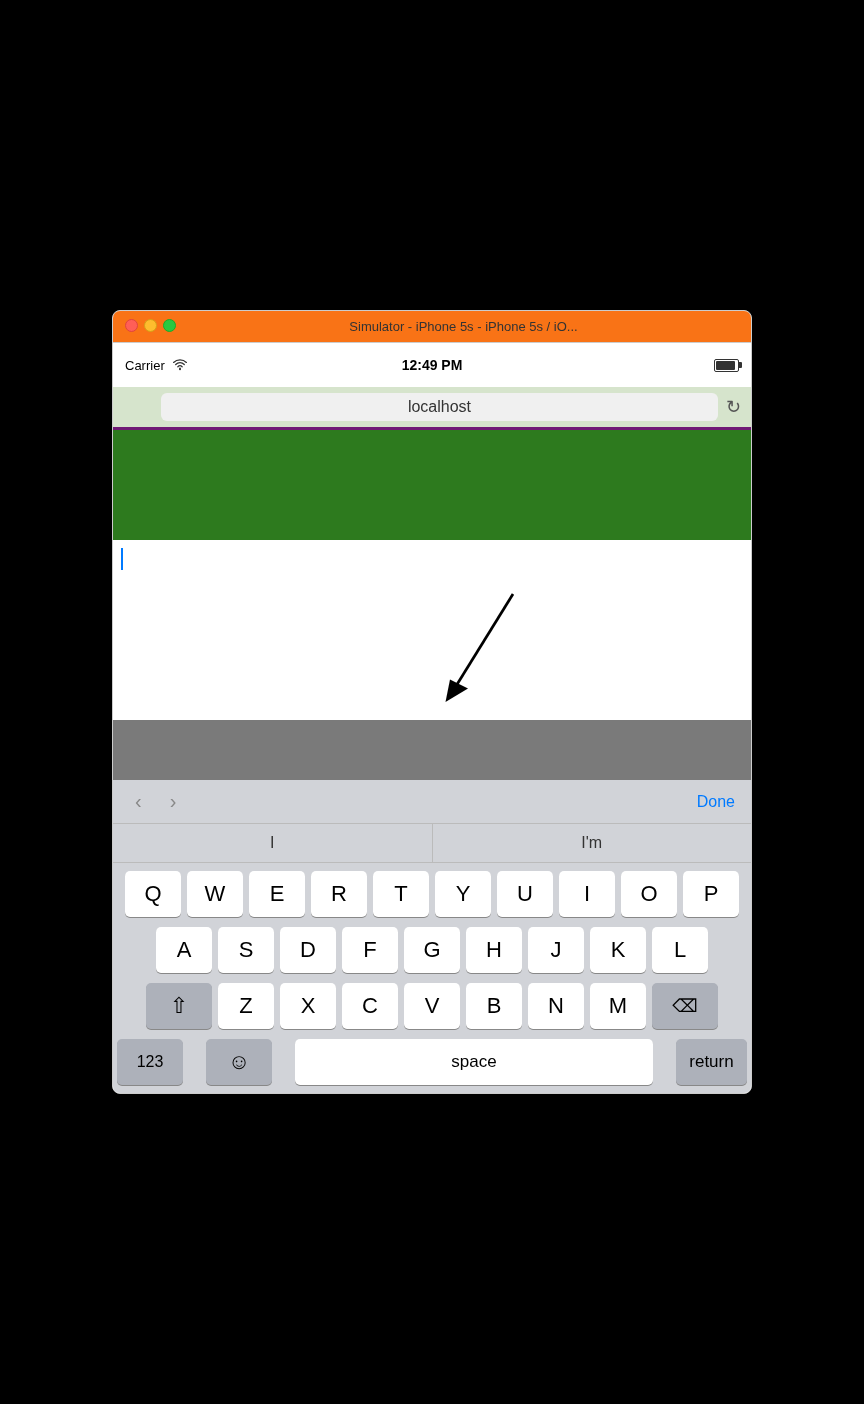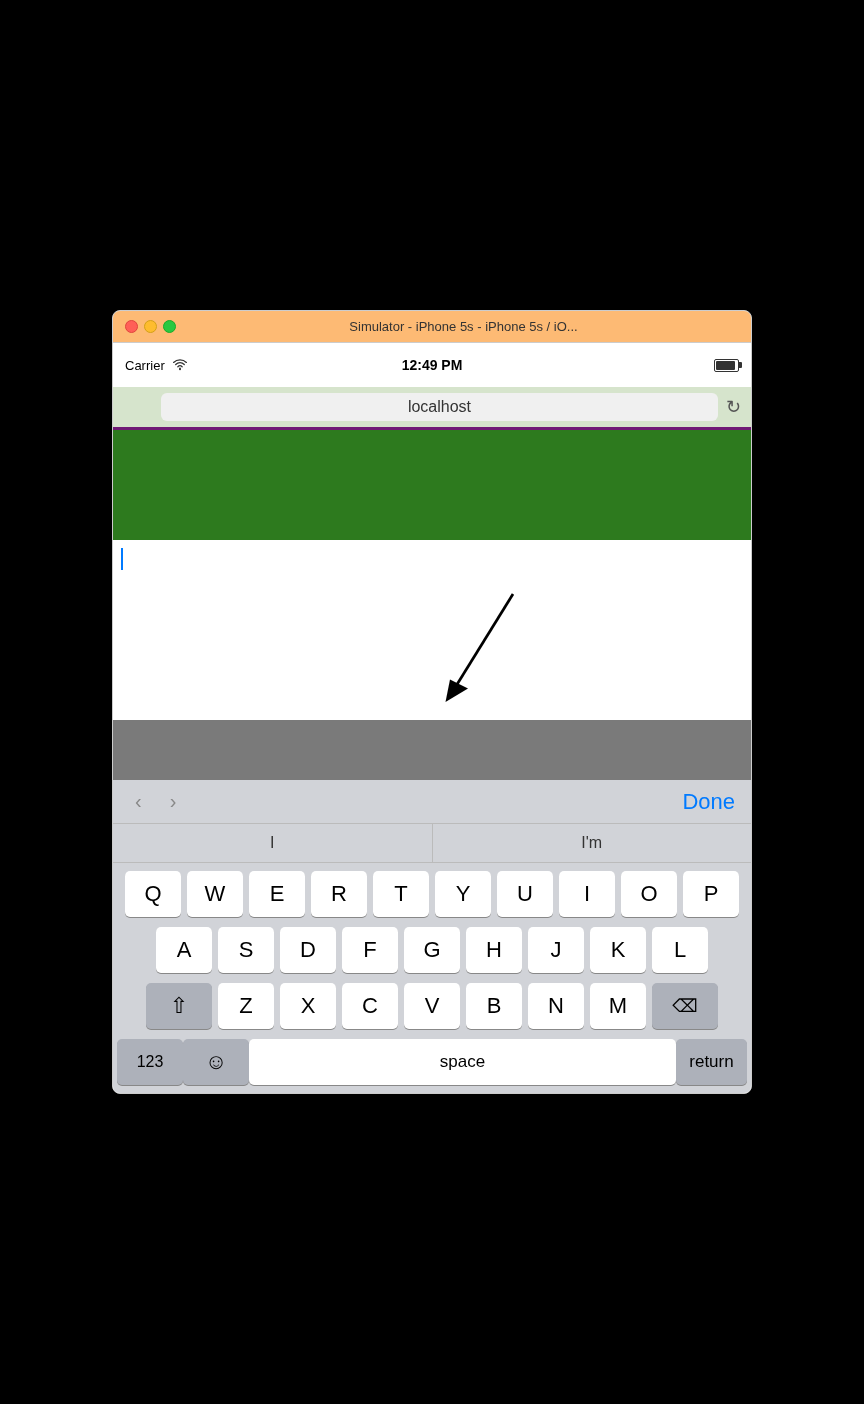--- a/index.html
+++ b/index.html
@@ -15,23 +15,23 @@
       width: 640px;
       background: #e8e8e8;
       border-radius: 8px;
       border: 1px solid #ccc;
       overflow: hidden;
       box-shadow: 0 4px 20px rgba(0,0,0,0.5);
     }
     
     .title-bar {
       display: flex;
-      align-items: center;
+      align-items: flex-start;
       padding: 8px 12px;
-      background: #fdba74;
+      background: #f97316;
       border-bottom: 1px solid #ccc;
     }
     .traffic-lights {
       display: flex;
       gap: 6px;
       margin-right: 12px;
     }
     .tl {
       width: 13px;
       height: 13px;
@@ -196,21 +196,21 @@
       background: none;
       border: none;
       font-size: 20px;
       color: #888;
       cursor: pointer;
       padding: 2px 6px;
     }
     .done-btn {
       background: none;
       border: none;
-      font-size: 22px;
+      font-size: 16px;
       color: #007aff;
       font-weight: 500;
       cursor: pointer;
     }
     
     .autocomplete-bar {
       background: #d1d3d8;
       display: flex;
       border-bottom: 1px solid #bbb;
     }
@@ -274,21 +274,21 @@
     .key-space {
       flex: 1;
       font-size: 17px;
     }
     .key-return {
       width: 71px;
       font-size: 17px;
     }
     .bottom-row {
       display: flex;
-      gap: 0;
+      gap: 23px;
       margin-bottom: 4px;
       border-radius: 11px;
     }
     .status-bar-wrapper {
       position: relative;
     }
   </style>
 </head>
 <body>
 

